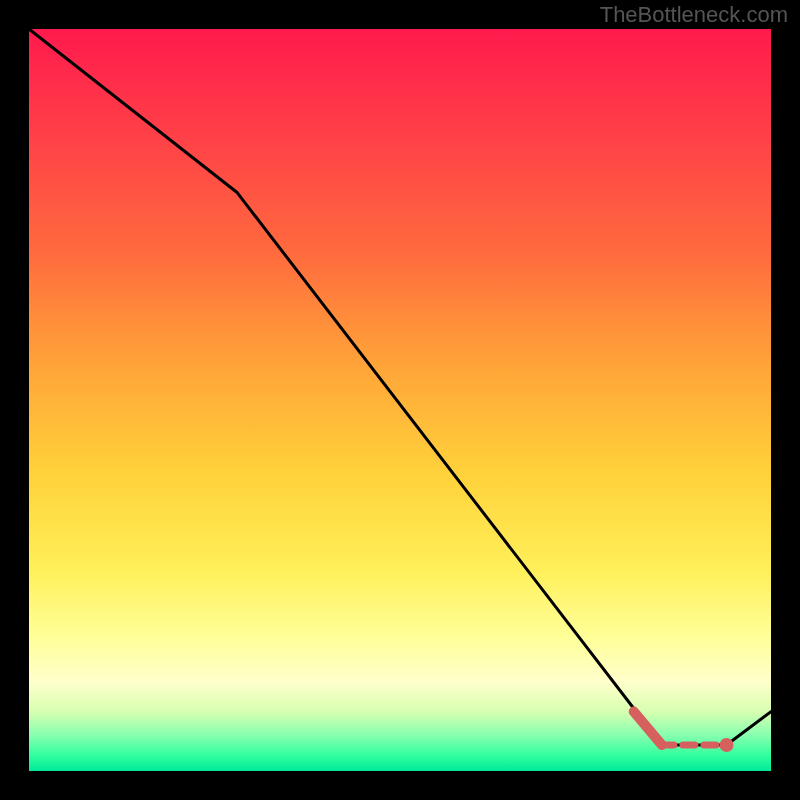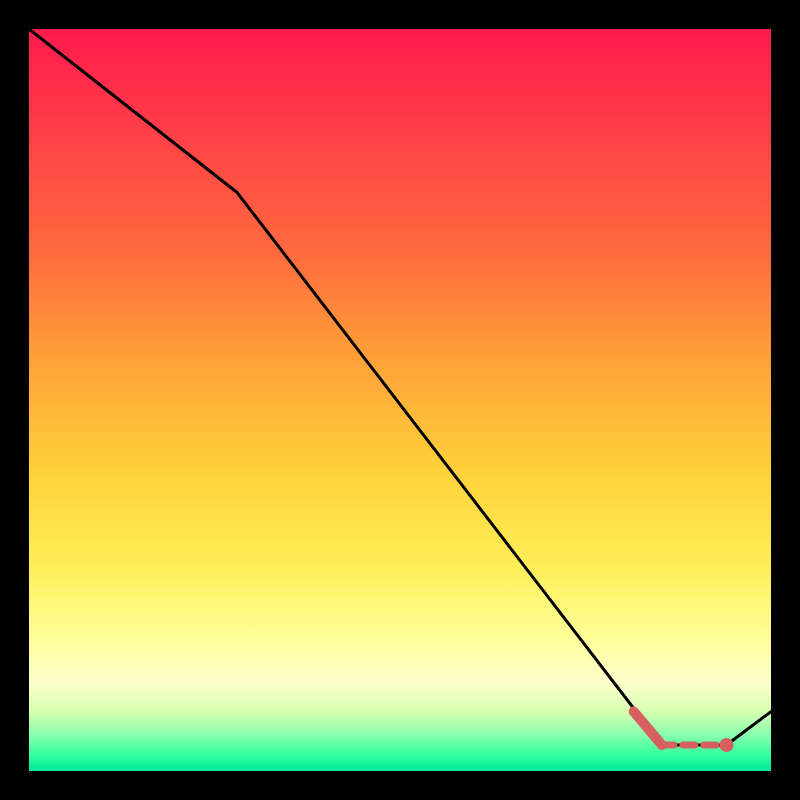--- a/index.html
+++ b/index.html
@@ -80,20 +80,21 @@
   }
   .marker-dot {
     fill: #d5605e;
   }
 </style>
 </head>
 <body>
 
 <div class="frame">
 
+  <div class="watermark">TheBottleneck.com</div>
 
   <div class="plot"></div>
 
   <svg class="overlay" viewBox="0 0 742 742" preserveAspectRatio="none">
     <path class="curve" d="M0.0 0.0 L207.8 163.2 L632.9 716.0 L697.5 716.0 L742.0 682.6"></path>
 
     <path class="marker-stroke" d="M604.7 682.6 L632.9 716.0"></path>
 
     <path class="marker-dash" d="M632.9 716.0 L697.5 716.0"></path>
 

